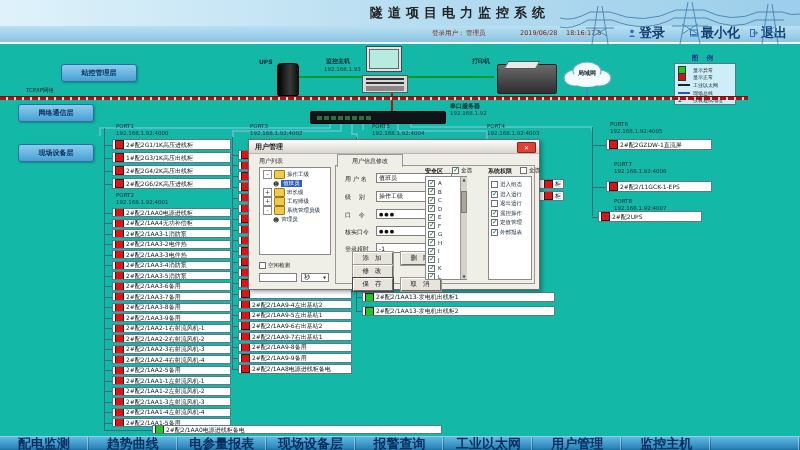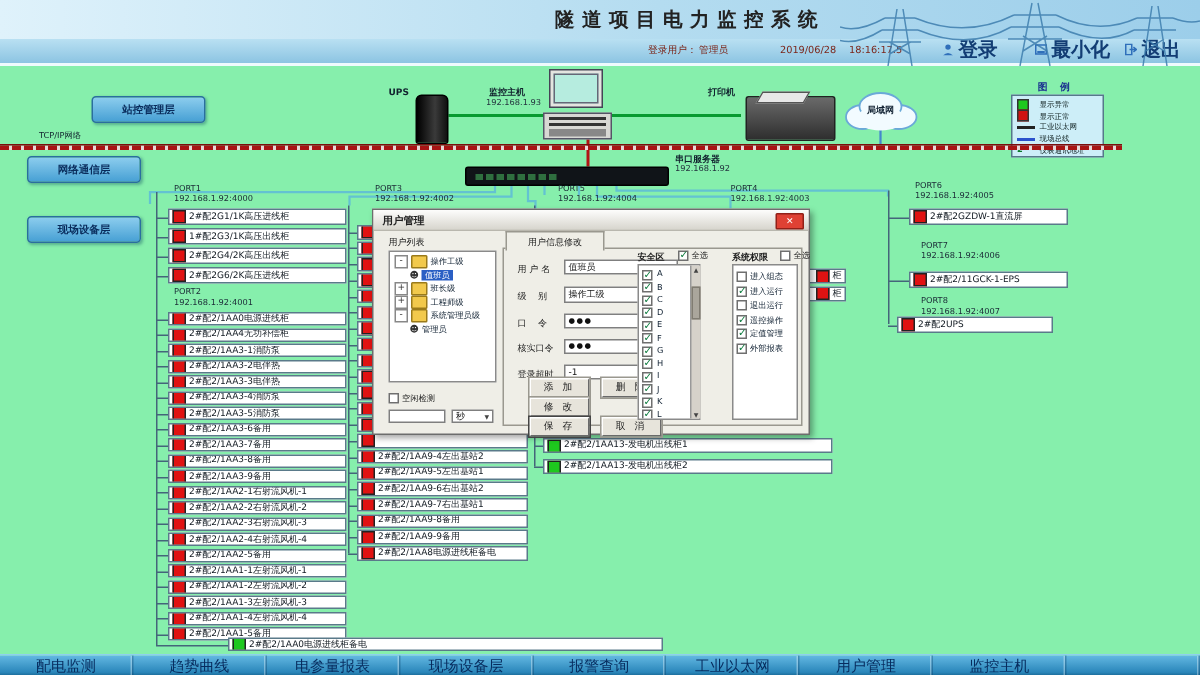--- a/index.html
+++ b/index.html
@@ -1,17 +1,17 @@
 <!DOCTYPE html>
 <html><head>
 <meta charset="utf-8">
 <style>
   html,body{margin:0;padding:0}
   #app{position:relative;width:800px;height:450px;overflow:hidden;
-       font-family:"DejaVu Sans","Liberation Sans",sans-serif;background:#86efac}
+       font-family:"DejaVu Sans","Liberation Sans",sans-serif;background:#14b8a6}
   .abs{position:absolute}
   
   #hdr-top{position:absolute;left:0;top:0;width:800px;height:26px;
     background:linear-gradient(90deg,#dff2fb,#b4dcf0 55%,#9cceea)}
   #hdr-sub{position:absolute;left:0;top:26px;width:800px;height:16px;
     background:linear-gradient(180deg,#b9e0f2,#8cc4e2);border-bottom:2px solid #eefafd}
   #title{position:absolute;left:320px;top:4px;width:280px;text-align:center;
     font-size:13px;font-weight:bold;letter-spacing:5px;color:#222}
   .subtxt{position:absolute;top:29px;font-size:6.5px;color:#7a2418;white-space:pre}
   .hbtn{position:absolute;top:27px;height:12px;display:flex;align-items:center;gap:3px;
@@ -84,21 +84,21 @@
   .zrow{display:flex;align-items:center;gap:3px;height:8.5px;font-size:5.5px;color:#123}
   #zscroll{position:absolute;left:211px;top:37px;width:6px;height:102px;background:#d6d2ca;border-left:1px solid #999;
     font-size:4px;color:#444;text-align:center;line-height:5px}
   #zthumb{position:absolute;left:0;top:14px;width:6px;height:22px;background:#aaa69c;border:1px solid #807c72;box-sizing:border-box}
   #plist{position:absolute;left:239px;top:36px;width:44px;height:104px;background:#fff;border:1px solid #8a8a8a;
     padding:3px 0 0 2px;box-sizing:border-box}
   .prow{display:flex;align-items:center;gap:2px;height:9.5px;font-size:5.5px;color:#123;white-space:nowrap}
   
   #nav{position:absolute;left:0;top:436px;width:800px;height:14px;display:flex;
     background:linear-gradient(180deg,#63b8e2,#2a86ba 80%,#16638e);border-top:1px solid #8ed0ee}
-  .nav-cell{flex:1;display:flex;align-items:center;justify-content:center;font-size:10px;font-weight:normal;
+  .nav-cell{flex:1;display:flex;align-items:center;justify-content:center;font-size:13px;font-weight:bold;
     color:#072c5e;border-right:1px solid rgba(8,60,100,.35);box-shadow:inset -1px 0 0 rgba(255,255,255,.35)}
   
   #ups{position:absolute;left:277px;top:63px;width:20px;height:31px;border-radius:4px 4px 2px 2px;
     background:linear-gradient(90deg,#000,#3a3a3a 60%,#111);border:1px solid #000}
   #monitor{position:absolute;left:366px;top:46px;width:36px;height:26px;background:#e4e4e0;
     border:1px solid #445;padding:2px;box-sizing:border-box}
   #monitor .scr{width:100%;height:100%;background:#b6ecdf;border:1px solid #667;box-sizing:border-box;overflow:hidden}
   #tower{position:absolute;left:362px;top:75px;width:46px;height:18px;background:#d8d8d4;border:1px solid #556;box-sizing:border-box}
   #printer{position:absolute;left:497px;top:64px;width:58px;height:28px;background:linear-gradient(180deg,#6a6a6a,#2e2e2e);
     border:1px solid #222;border-radius:2px}

